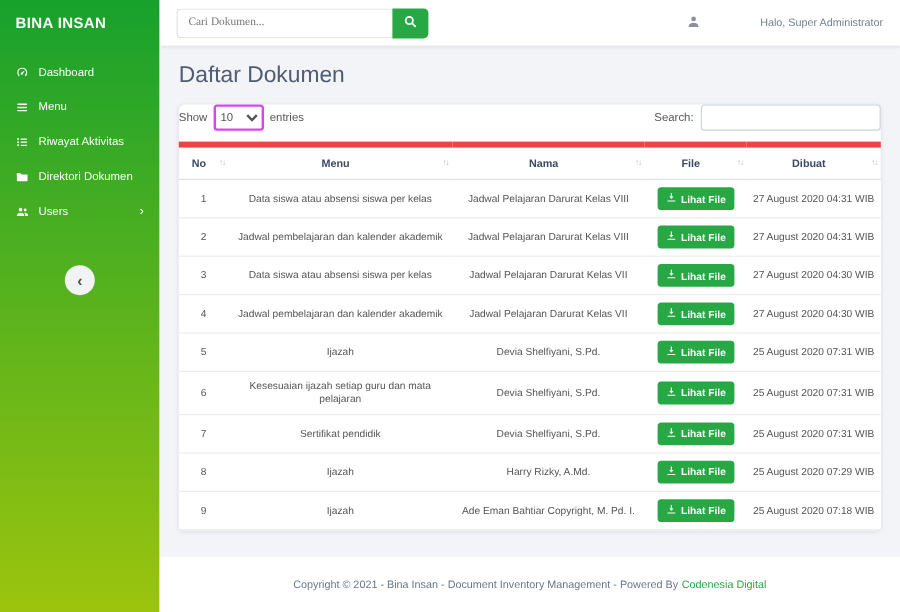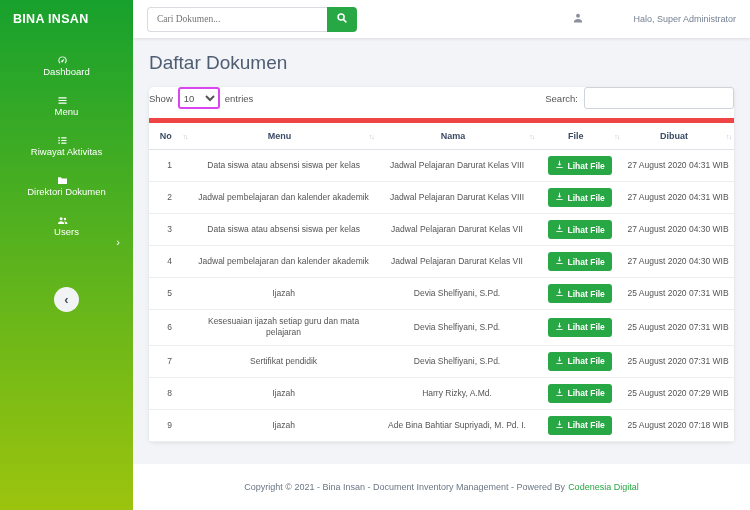--- a/index.html
+++ b/index.html
@@ -4,21 +4,21 @@
 <style>
   * { box-sizing: border-box; margin: 0; padding: 0; }
   html, body { width: 750px; height: 510px; overflow: hidden; }
   body { font-family: "Liberation Sans", sans-serif; background: #fff; }
   .app { display: flex; width: 100%; height: 100%; }
 
   
   .sidebar { width: 133px; flex: 0 0 133px; background: linear-gradient(180deg, #17a12d 0%, #9cc40e 100%); color: #fff; display: flex; flex-direction: column; }
   .brand { height: 38px; flex: 0 0 38px; display: flex; align-items: center; padding: 0 13px; font-size: 12.5px; font-weight: bold; letter-spacing: .3px; cursor: pointer; }
   .nav { margin-top: 8px; }
-  .nav-item { display: flex; align-items: center; padding: 9px 13px; font-size: 9.5px; cursor: pointer; white-space: nowrap; flex-direction: column; }
+  .nav-item { display: flex; align-items: center; padding: 9px 13px; font-size: 9.5px; cursor: pointer; white-space: nowrap; }
   .nav-item .ico { width: 11px; height: 11px; flex: 0 0 11px; margin-right: 8px; display: flex; align-items: center; }
   .nav-item .ico svg { width: 11px; height: 11px; }
   .nav-item .chev { margin-left: auto; font-size: 11px; line-height: 1; }
   .collapse-btn { width: 25px; height: 25px; border-radius: 50%; background: #f1f3f5; color: #495057; display: flex; align-items: center; justify-content: center; margin: 30px auto 0; font-size: 13px; font-weight: bold; cursor: pointer; }
 
   
   .content { flex: 1; display: flex; flex-direction: column; min-width: 0; }
 
   .topbar { height: 38px; flex: 0 0 38px; background: #fff; display: flex; align-items: center; justify-content: space-between; padding: 0 14px; box-shadow: 0 1px 3px rgba(0,0,0,.10); position: relative; z-index: 2; }
   .search-group { display: flex; align-items: stretch; }
@@ -336,21 +336,21 @@
                 </span>
                 <span class="file-btn-label">Lihat File</span>
               </button>
             </td>
             <td>25 August 2020 07:29 WIB</td>
           </tr>
 
           <tr>
             <td>9</td>
             <td>Ijazah</td>
-            <td>Ade Bina Bahtiar Supriyadi, M. Pd. I.</td>
+            <td>Ade Eman Bahtiar Copyright, M. Pd. I.</td>
             <td>
               <button class="btn-file">
                 <span>
                   <svg viewBox="0 0 16 16" fill="#fff" width="9" height="9">
                         <path d="M7.1 1.5h1.8v5.2h2.4L8 10.4 4.7 6.7h2.4z"></path>
                         <path d="M2.3 12.5h11.4V14H2.3z"></path>
                       </svg>
                 </span>
                 <span class="file-btn-label">Lihat File</span>
               </button>

